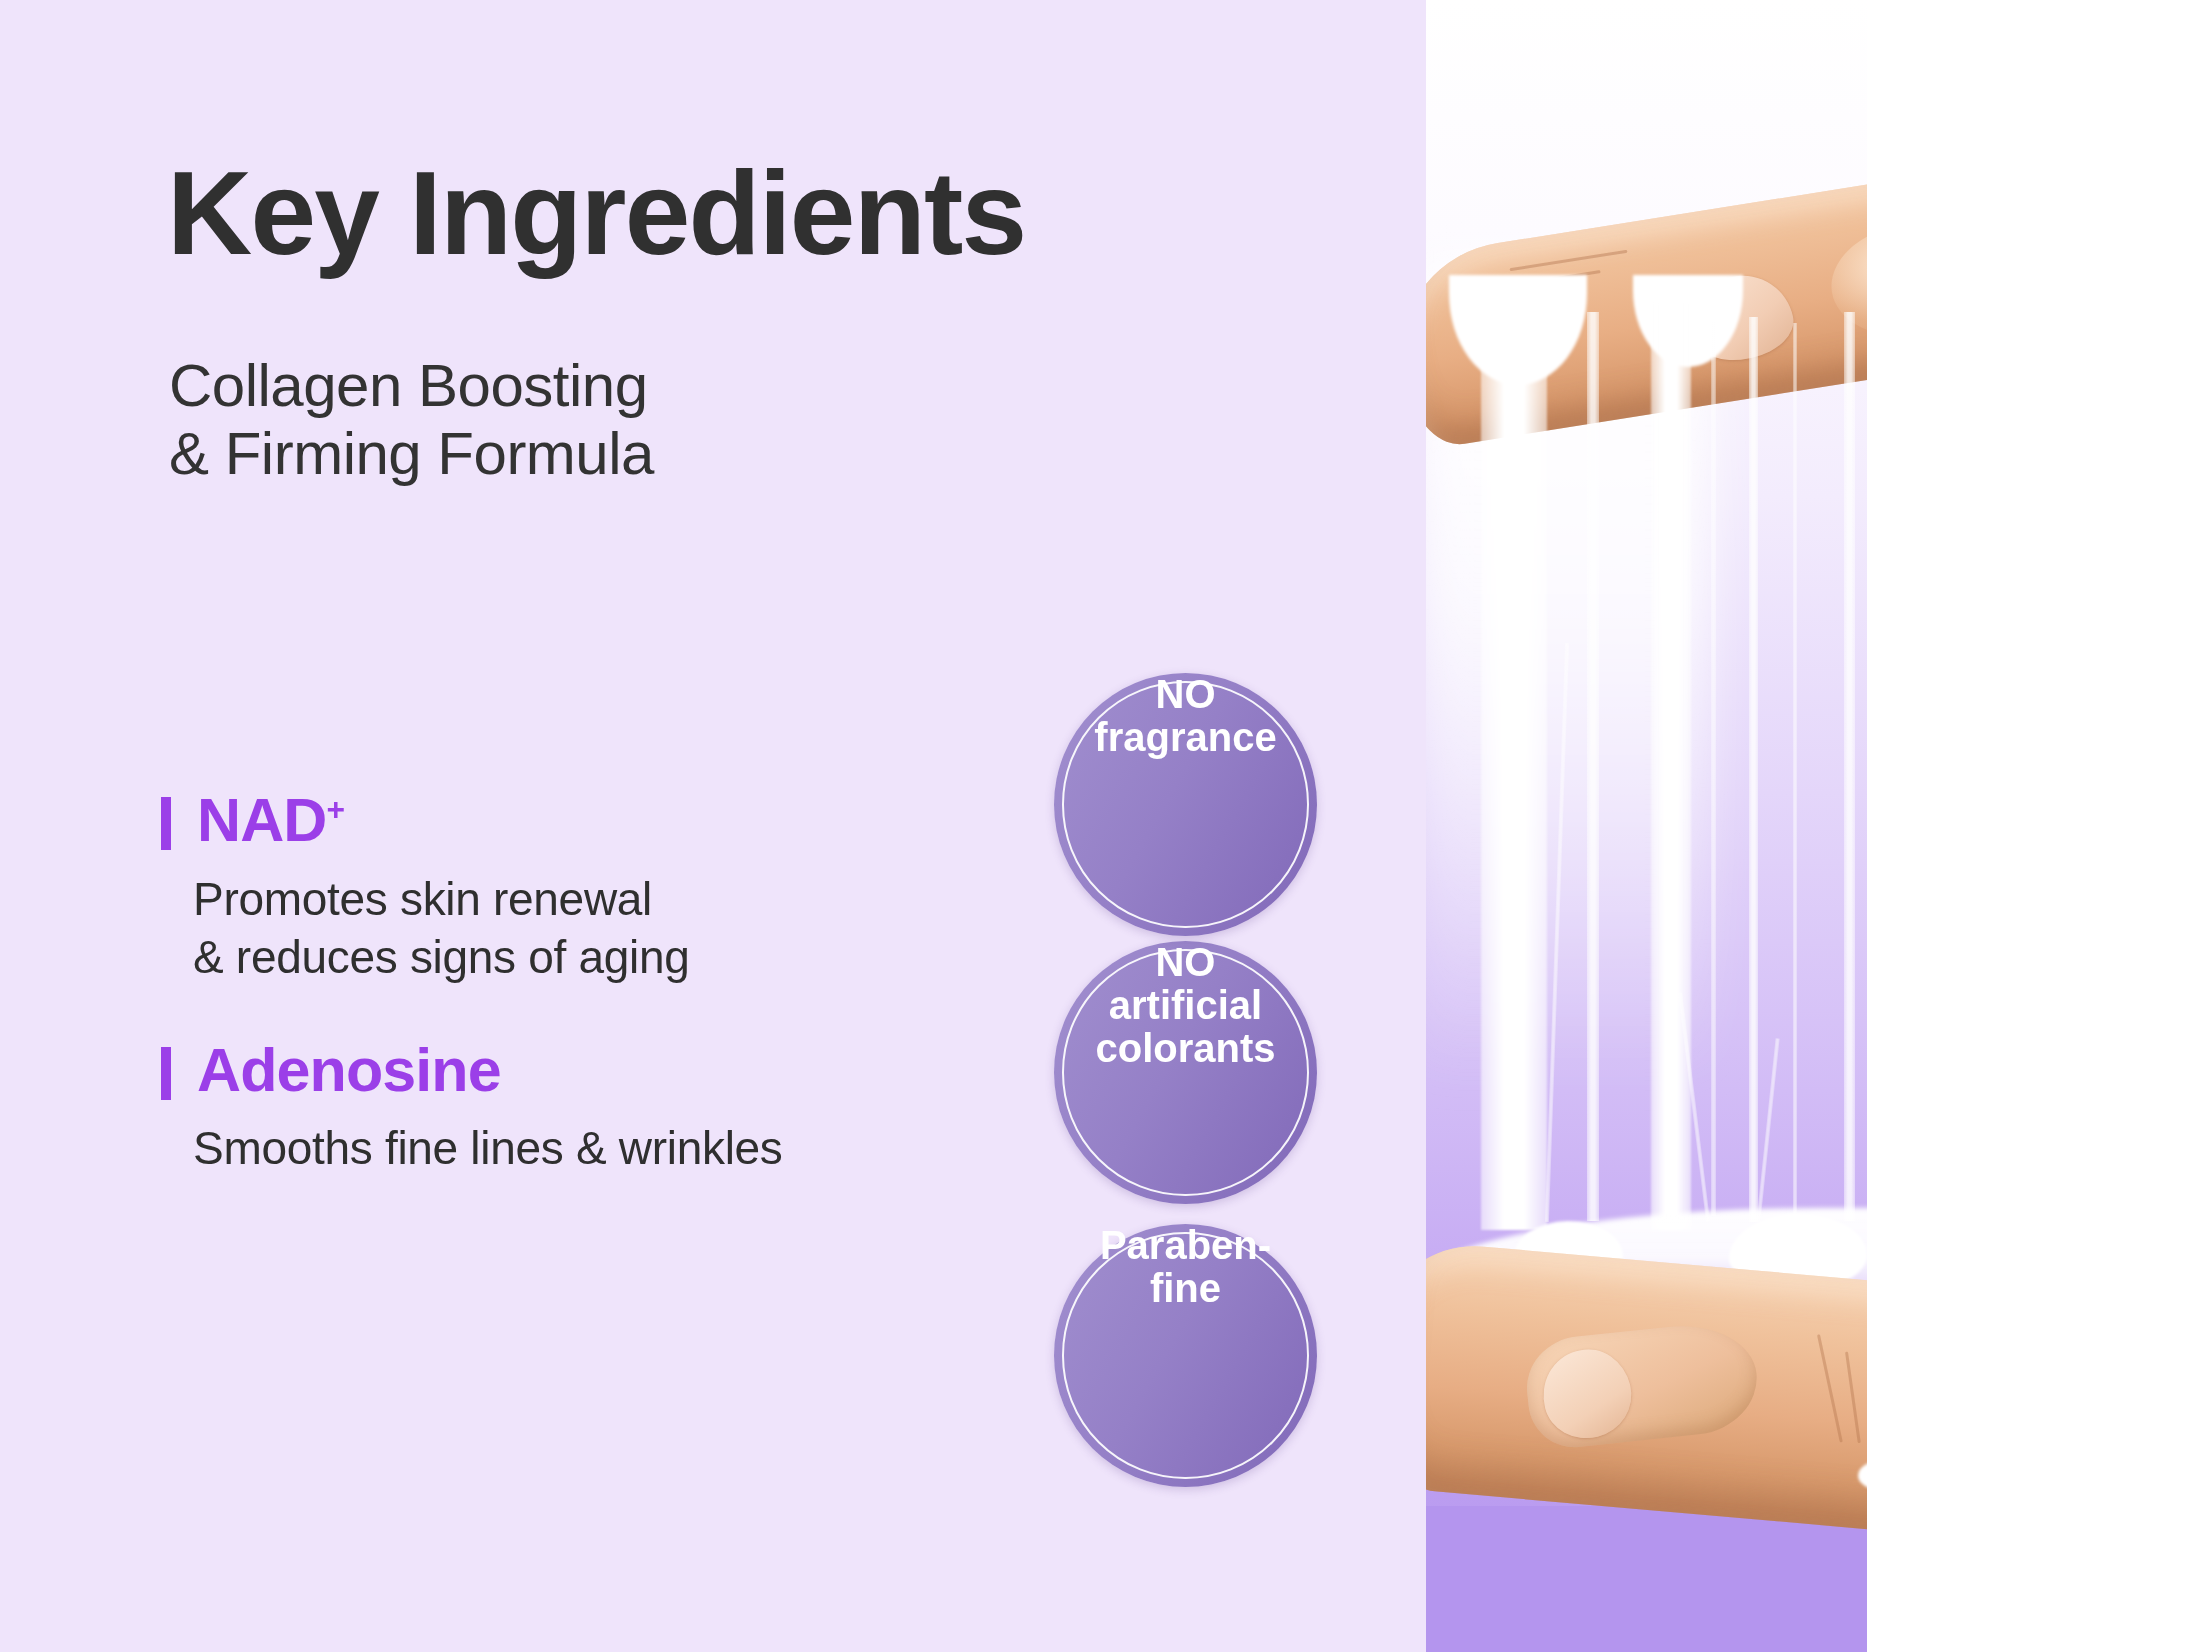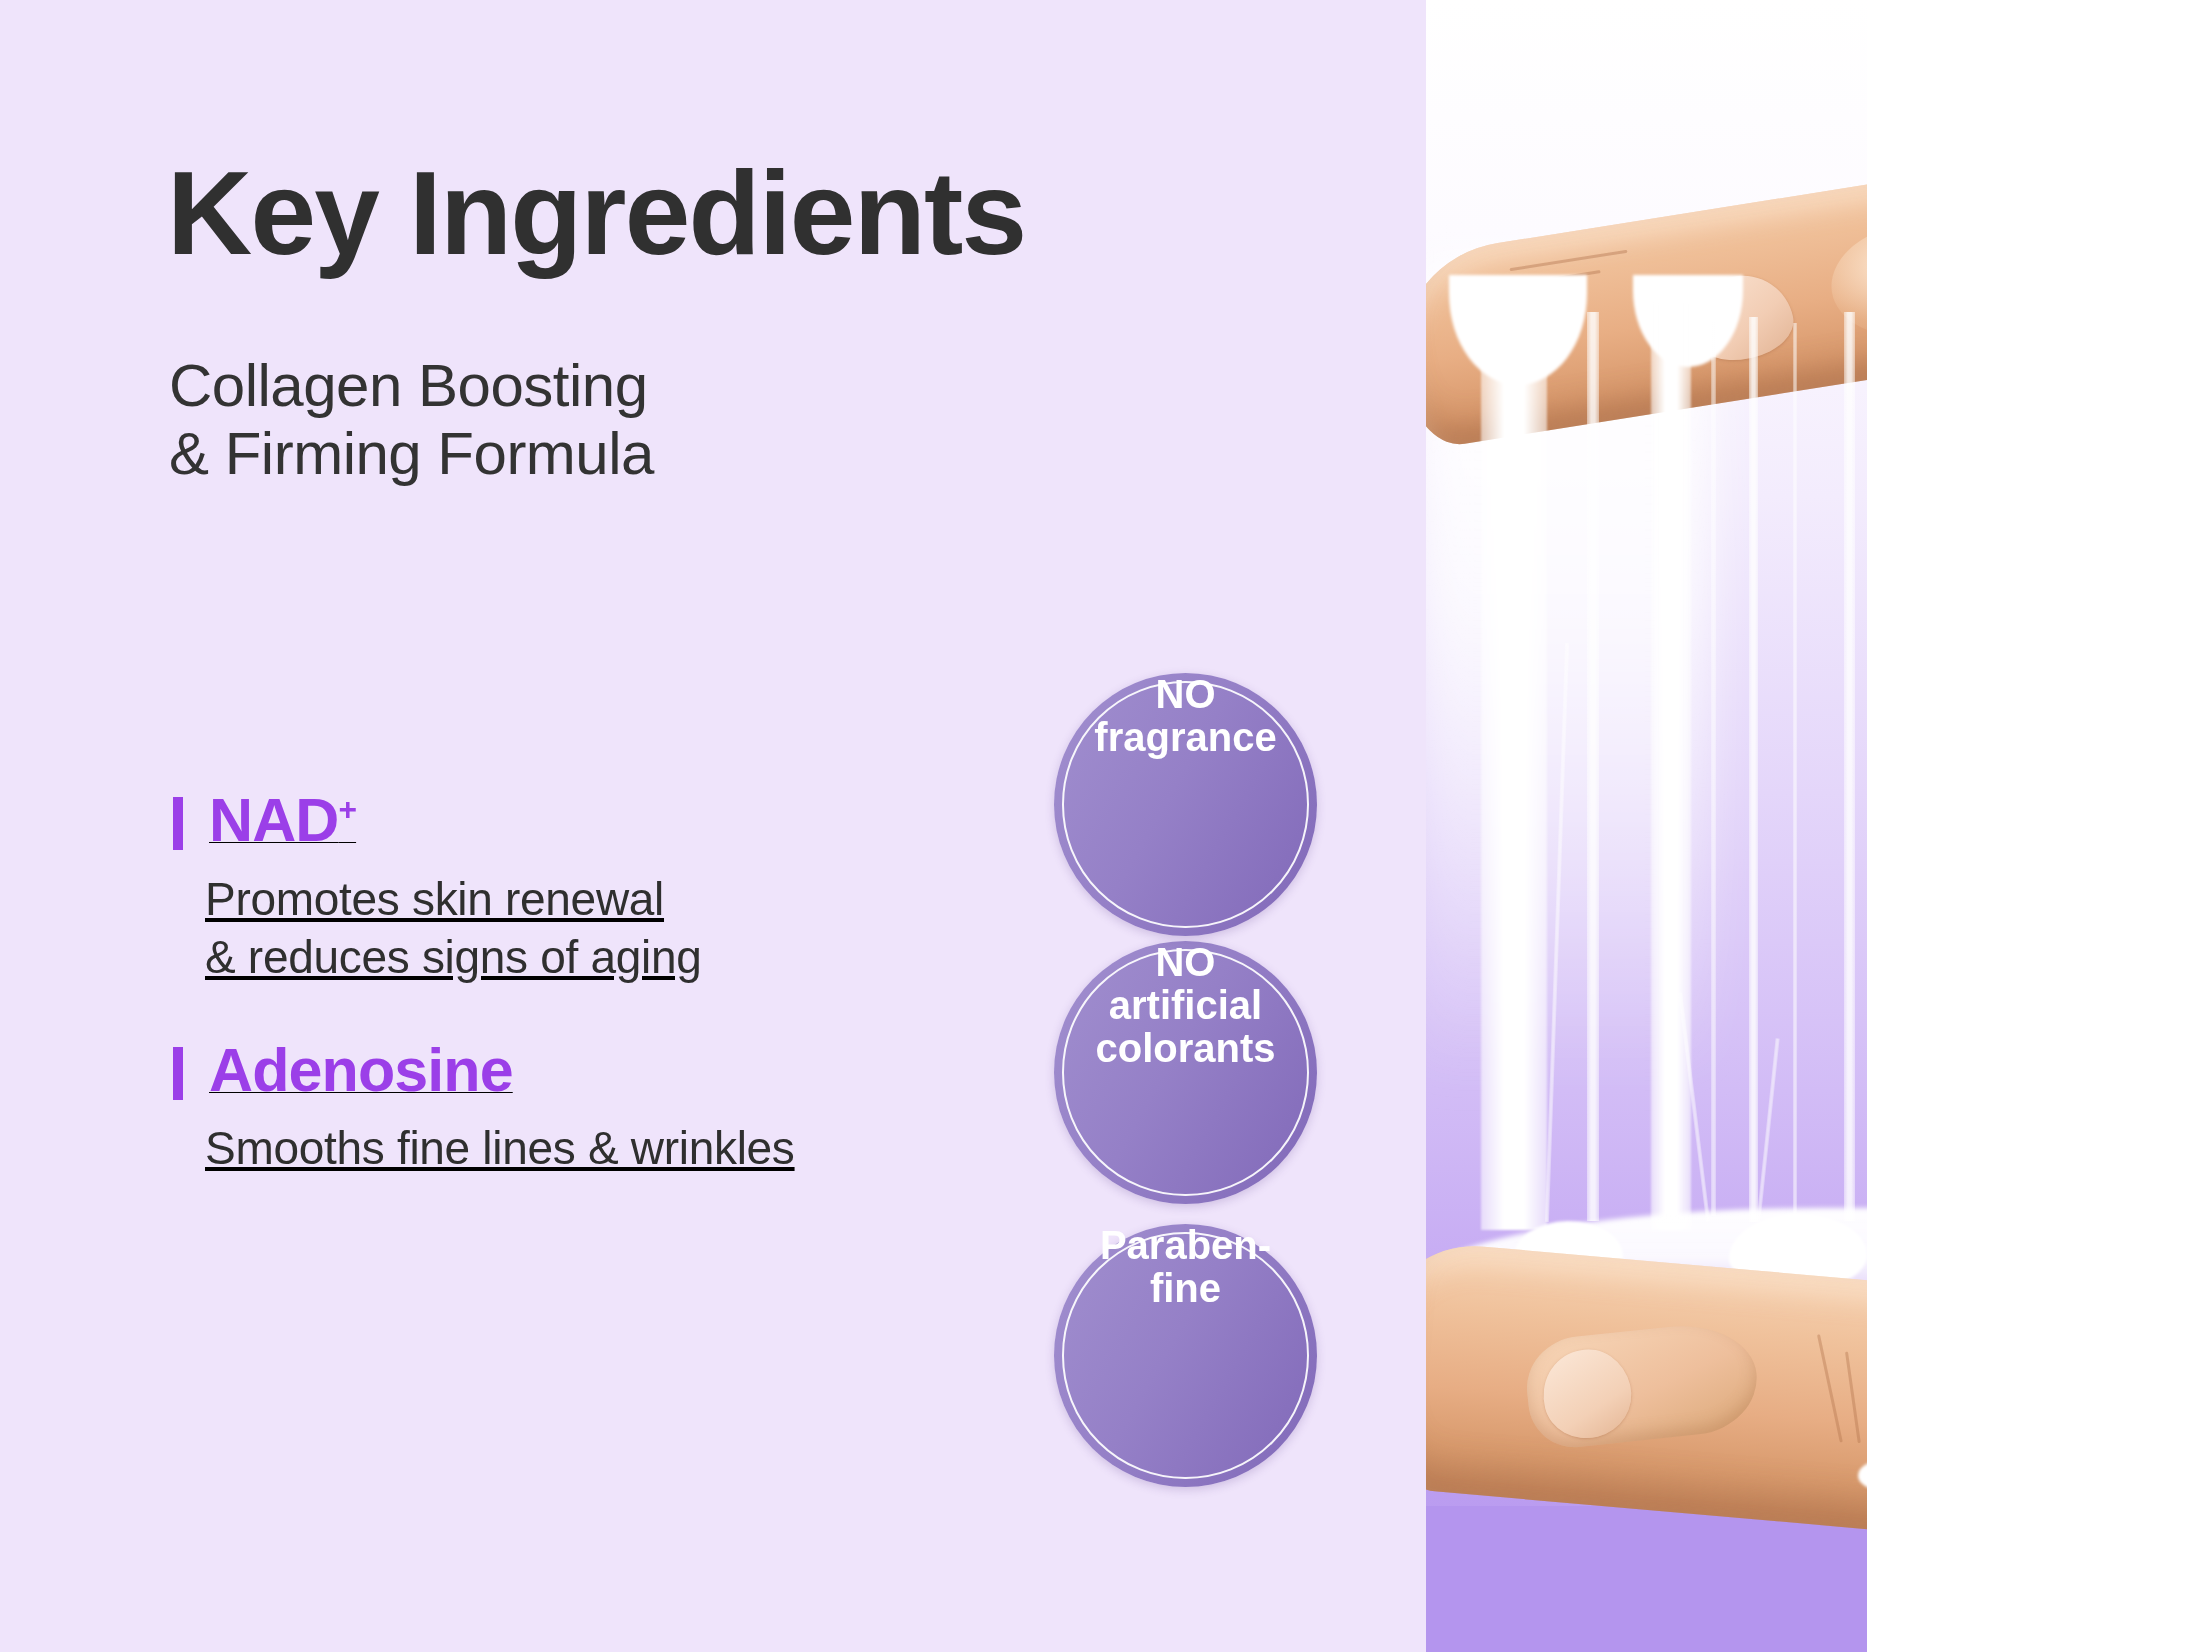--- a/index.html
+++ b/index.html
@@ -50,24 +50,23 @@
     color: #333333;
     line-height: 1.14;
     letter-spacing: -0.5px;
     margin-top: 28px;
   }
   .subhead div { white-space: nowrap; }
 
   
   .ingredients {
     position: absolute;
-    left: 12px;
+    left: 0;
     top: 790px;
     width: 1010px;
-    text-decoration: underline;
   }
   .ingredient {
     position: relative;
     margin-bottom: 53px;
   }
   .ing-name-row {
     position: relative;
     padding-left: 197px;
     height: 66px;
   }

